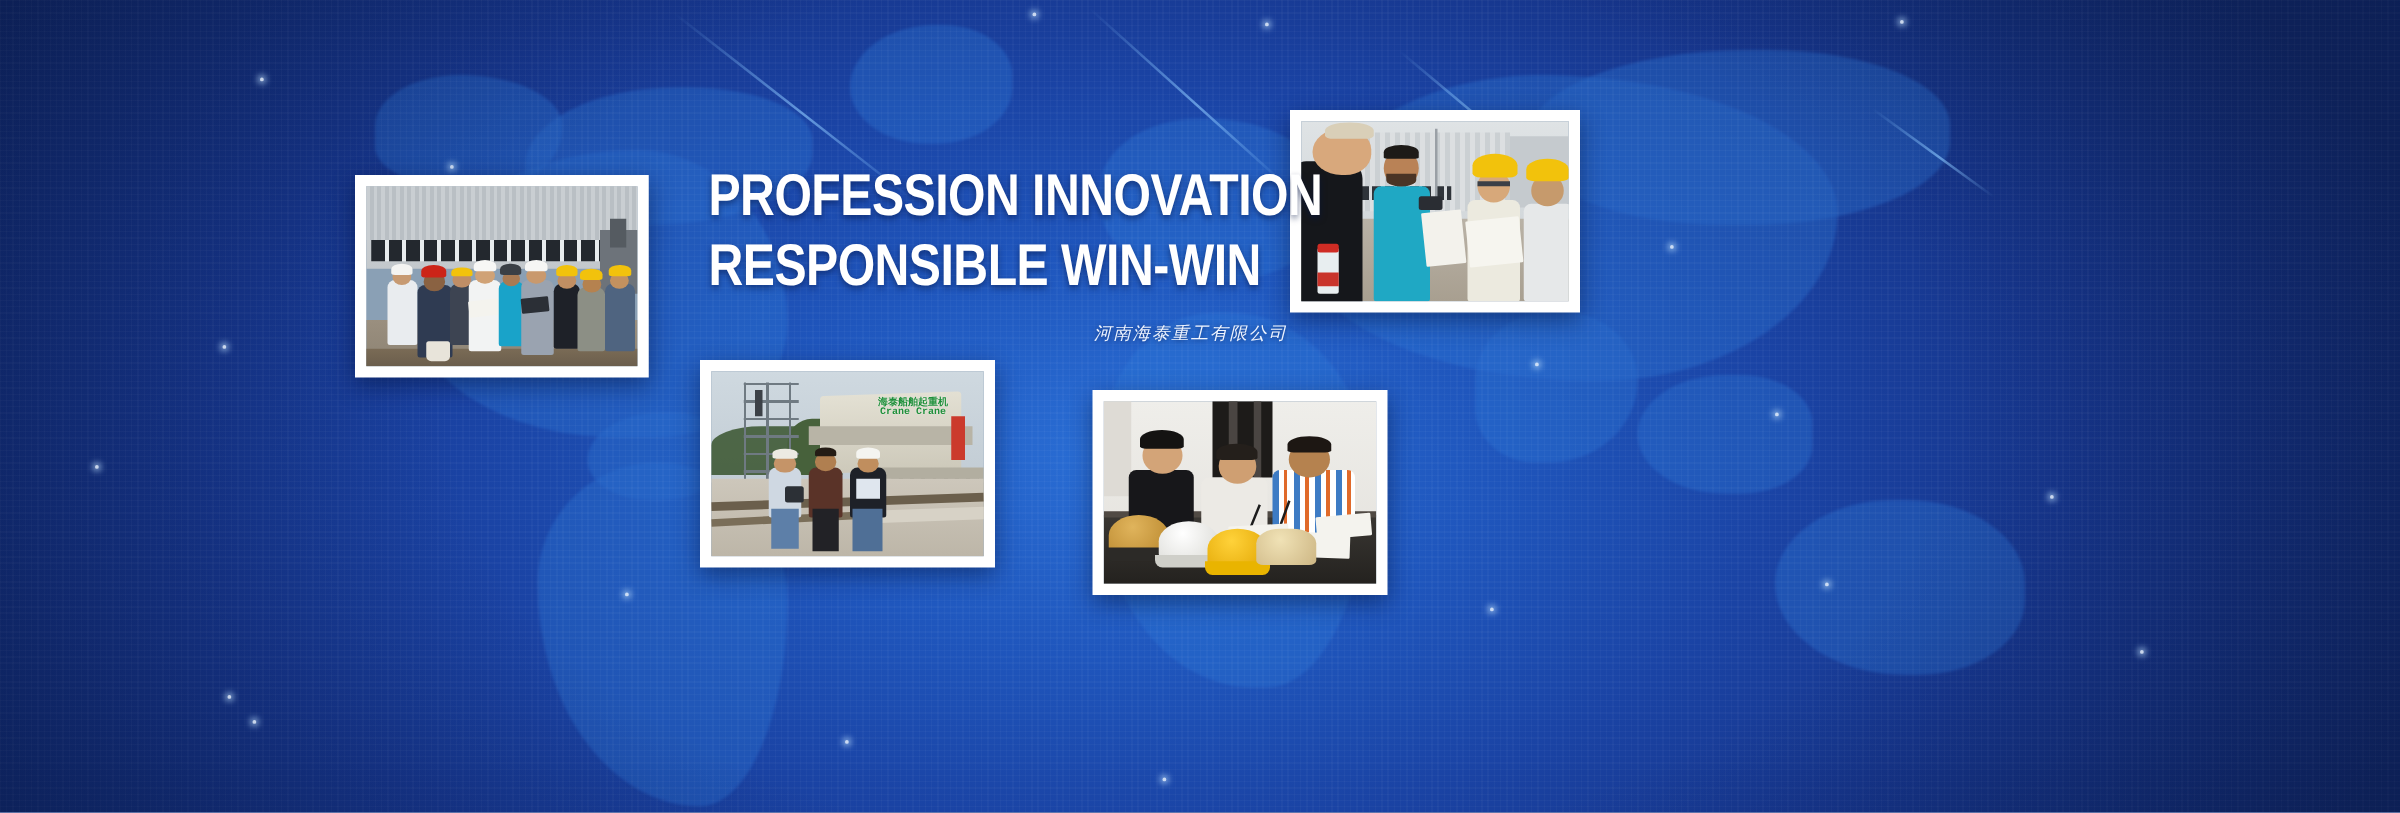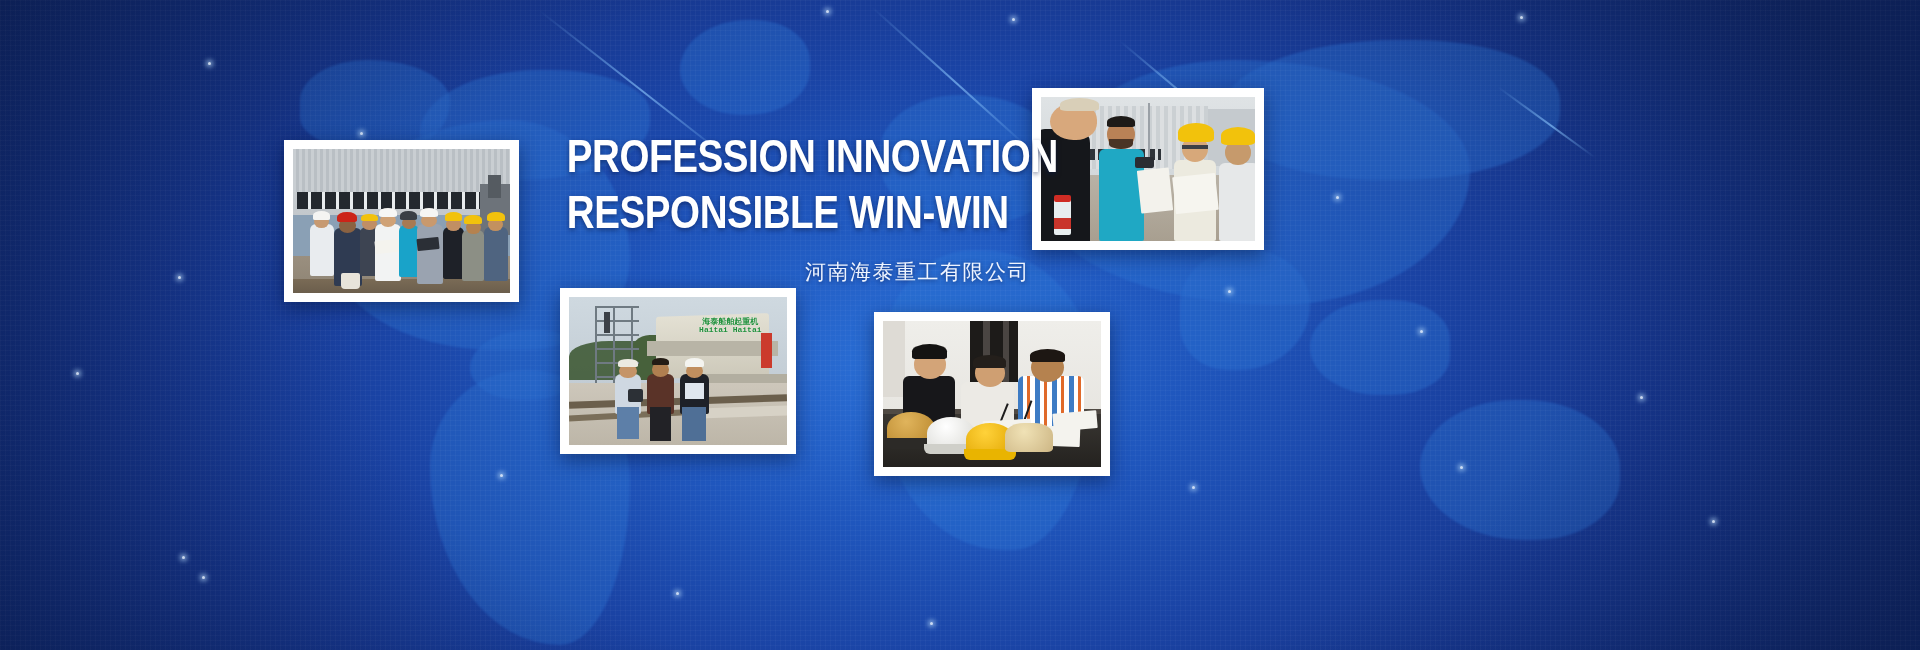--- a/index.html
+++ b/index.html
@@ -80,25 +80,26 @@
     line-height:56px;
     letter-spacing:-0.5px;
     transform:scaleX(.82);
     transform-origin:center center;
     white-space:nowrap;
     text-shadow:0 2px 6px rgba(6,22,70,.55);
   }
   .subtitle {
     margin-top:18px;
     color:#eef4ff;
-    font-size:21px;
+    font-size:14px;
     letter-spacing:1.5px;
     text-align:right;
     padding-right:10px;
     text-shadow:0 1px 4px rgba(6,22,70,.6);
+    font-style:italic;
   }
 
   
   .photo {
     position:absolute;
     background:#ffffff;
     padding:9px;
     box-shadow:0 6px 18px rgba(3,14,48,.45);
     z-index:5;
   }
@@ -298,21 +299,21 @@
 
       <div style="position:absolute; left:12%; top:6%; width:20%; height:58%;
                   background:
                     repeating-linear-gradient(90deg, #6f7a82 0 2px, rgba(0,0,0,0) 2px 18px),
                     repeating-linear-gradient(0deg, #6f7a82 0 2px, rgba(0,0,0,0) 2px 14px);"></div>
 
       <div style="position:absolute; left:16%; top:10%; width:3%; height:14%; background:#3c4147;"></div>
 
       <div class="crane-sign" style="left:52%; top:14%; width:44%; font-size:8px;">
         <span class="cn">海泰船舶起重机</span>
-        <span>Haitai Haitai</span>
+        <span>Crane Crane</span>
       </div>
 
       <div class="ground" style="height:42%; background:linear-gradient(#cdc7bb,#bdb6a8);"></div>
       <div style="position:absolute; left:0; top:68%; width:100%; height:5%; background:#6b5f4c; transform:rotate(-2deg);"></div>
       <div style="position:absolute; left:0; top:78%; width:60%; height:4%; background:#7a6e59; transform:rotate(-3deg);"></div>
       <div style="position:absolute; left:55%; top:74%; width:48%; height:7%; background:#d7d2c6; border-radius:3px; transform:rotate(-2deg);"></div>
 
       <div class="person" style="left:21%; top:52%; width:12%; height:27%; background:#cfd8e2;"></div>
       <div style="position:absolute; left:22%; top:74%; width:10%; height:22%; background:#5d7fa8;"></div>
       <div class="head" style="left:23%; top:45%; width:8%;  height:10%; background:#c59468;"></div>

